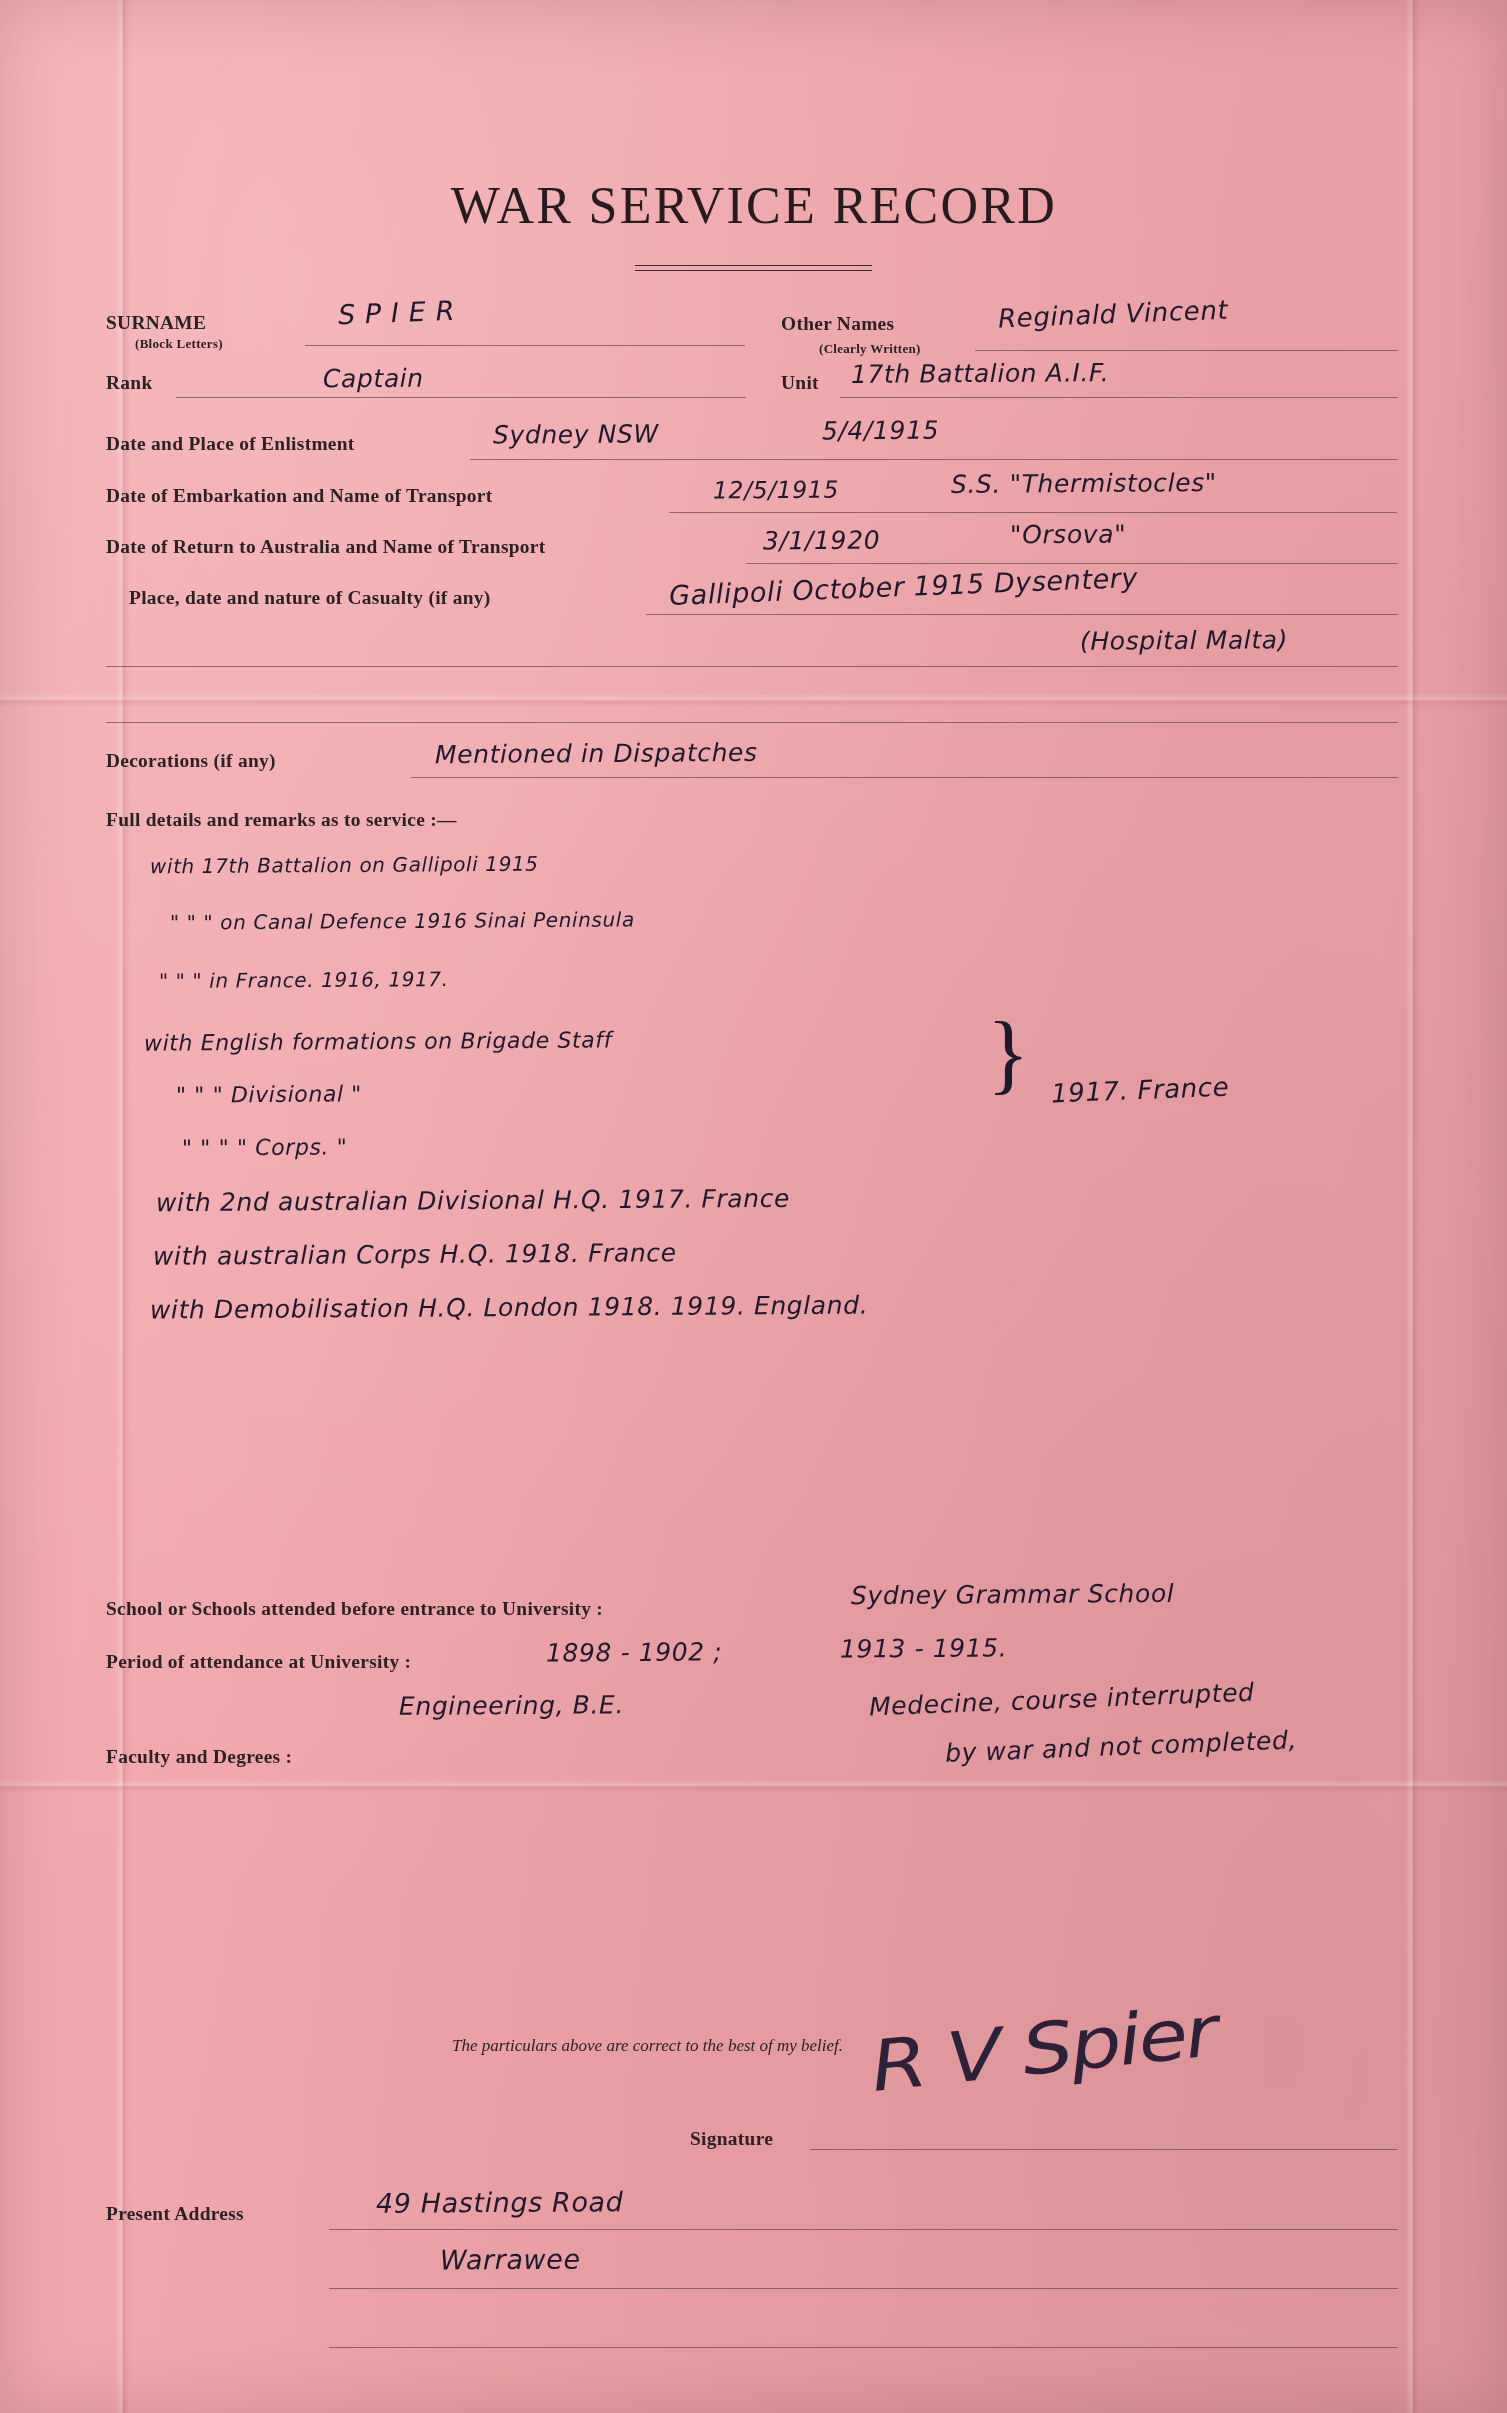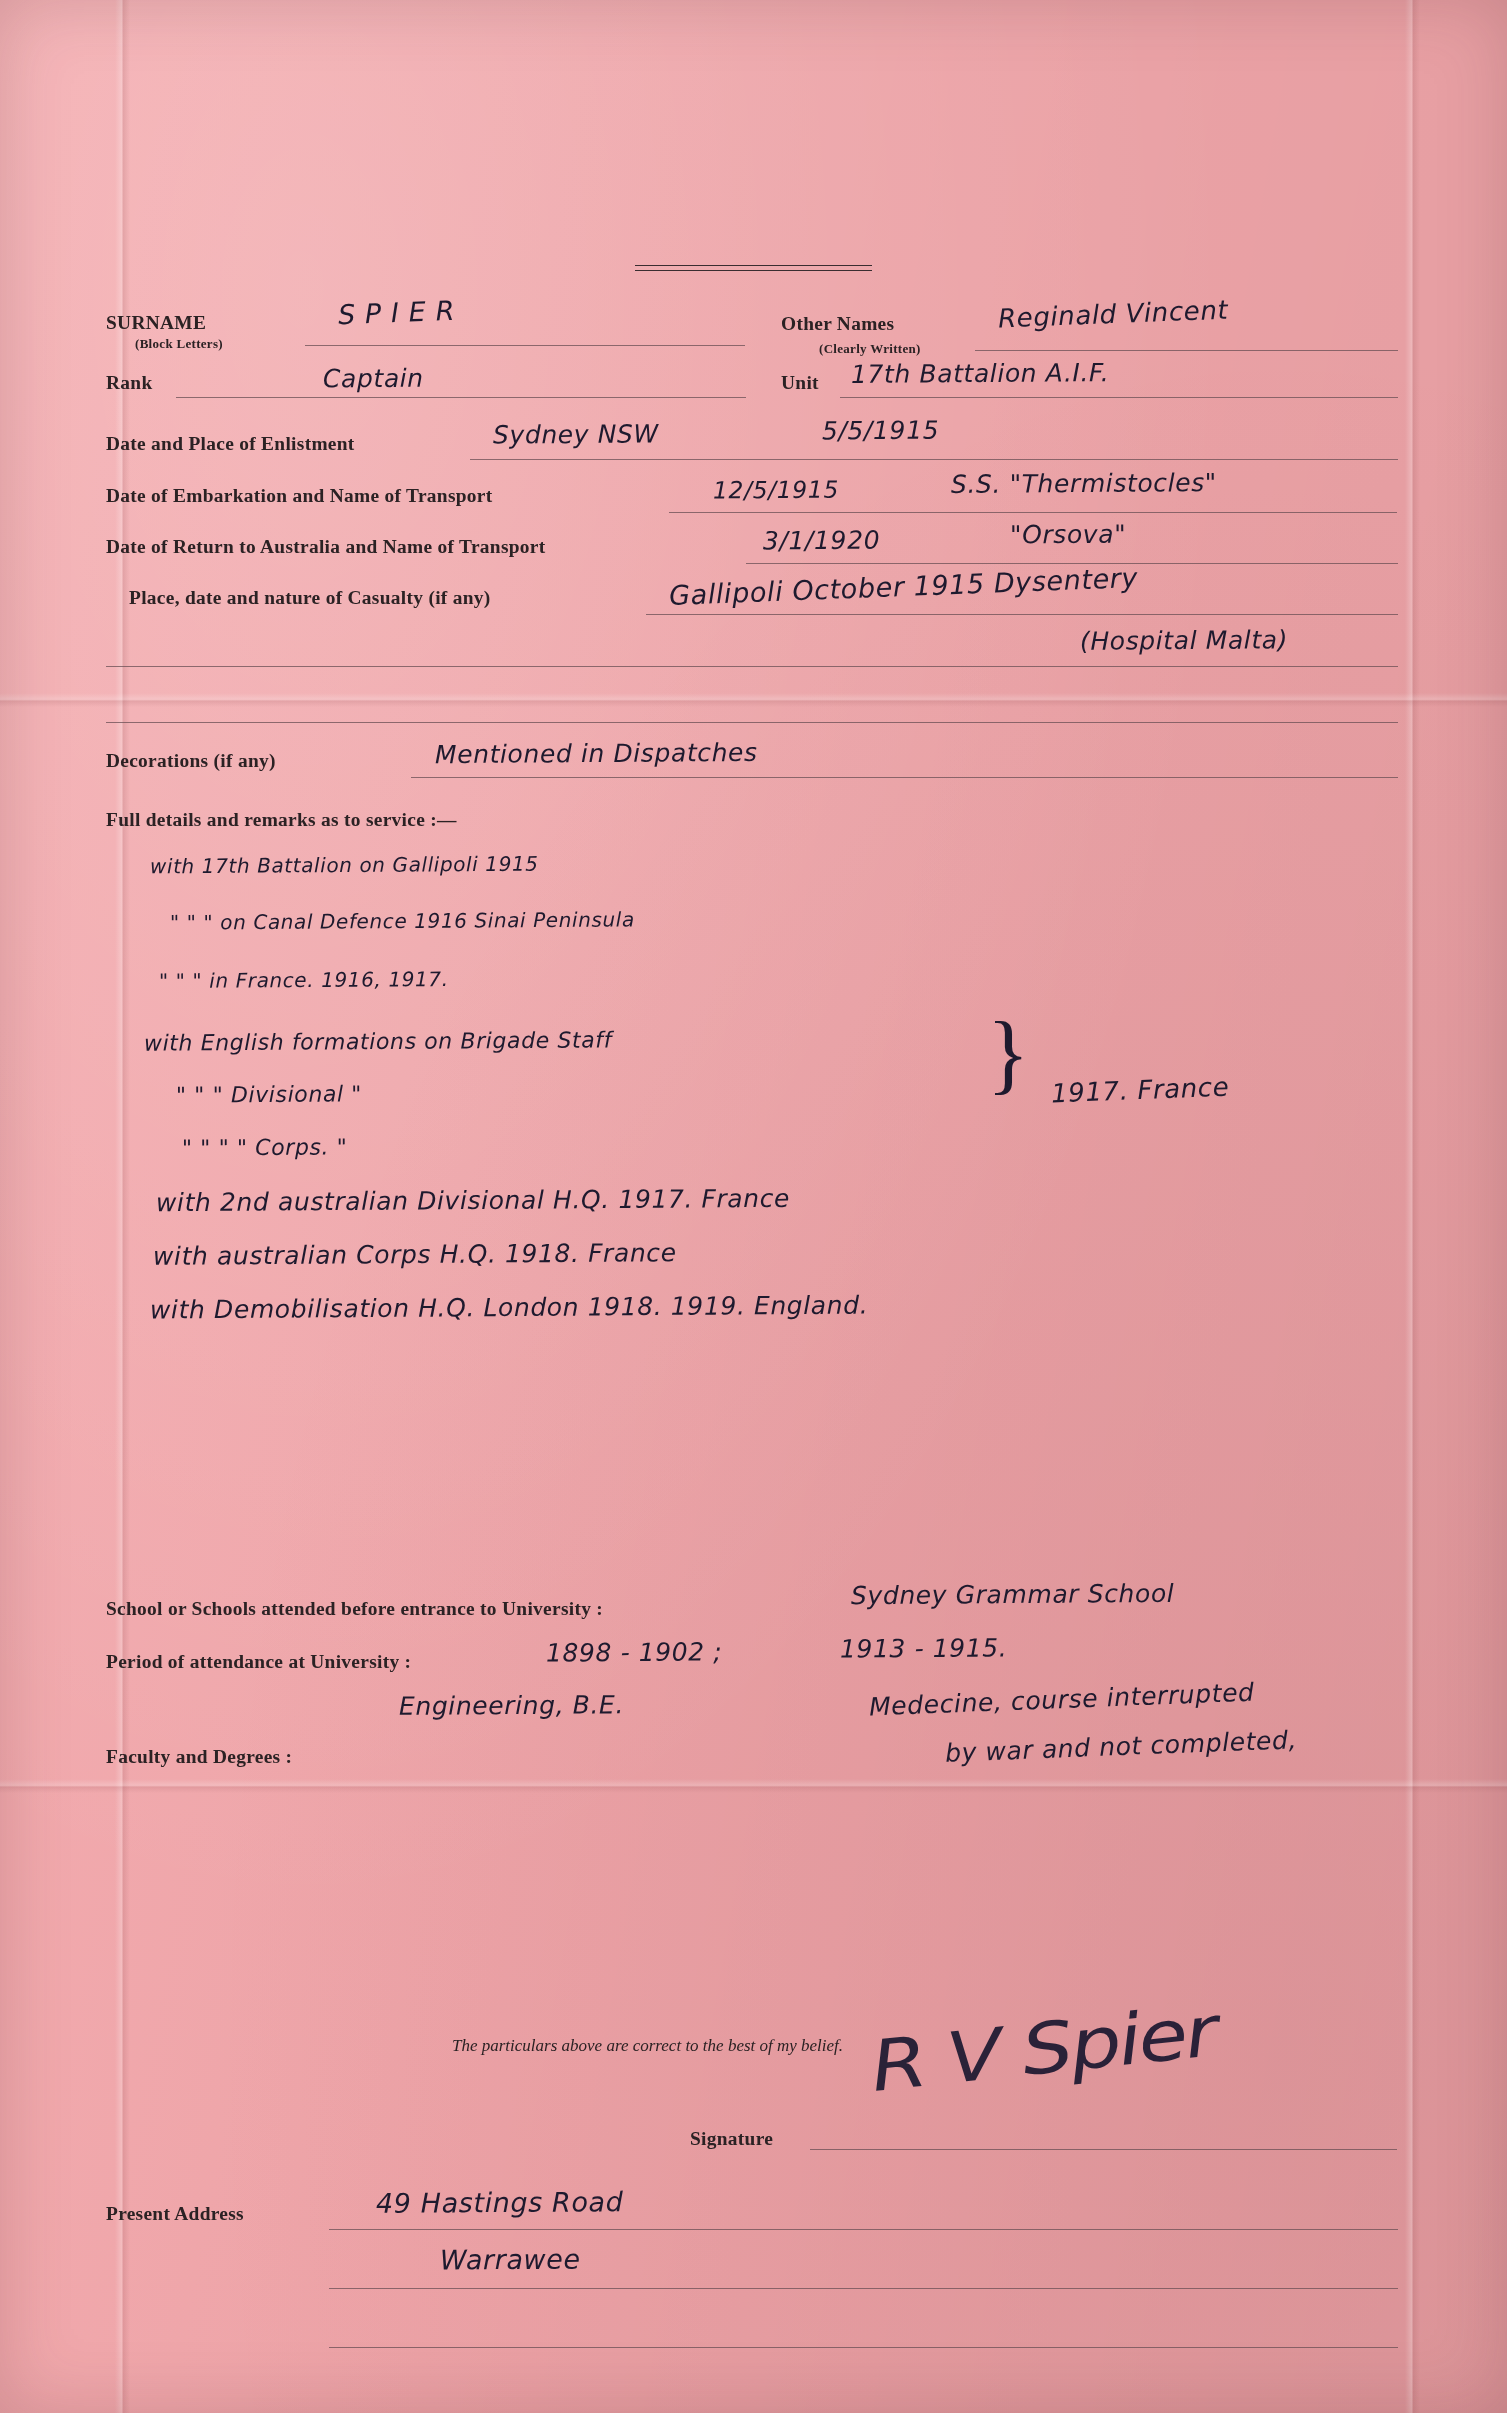--- a/index.html
+++ b/index.html
@@ -164,20 +164,21 @@
 <body>
 
 <div class="page">
   <div class="paper-shade"></div>
 
   <div class="fold" style="left:115px;"></div>
   <div class="fold" style="left:1405px;"></div>
   <div class="fold-h" style="top:693px;"></div>
   <div class="fold-h" style="top:1779px;"></div>
 
+  <div class="title">WAR SERVICE RECORD</div>
   <div class="title-rule"></div>
 
   <div class="lbl" style="top:312px; left:106px;">SURNAME</div>
   <div class="lbl small" style="top:336px; left:135px;">(Block Letters)</div>
   <div class="rule" style="top:345px; left:305px; width:440px;"></div>
   <div class="hand h46 up" style="top:297px; left:338px;">S P I E R</div>
 
   <div class="lbl" style="top:313px; left:781px;">Other  Names</div>
   <div class="lbl small" style="top:341px; left:819px;">(Clearly Written)</div>
   <div class="rule" style="top:350px; left:975px; width:423px;"></div>
@@ -187,21 +188,21 @@
   <div class="rule" style="top:397px; left:176px; width:570px;"></div>
   <div class="hand h42 flat" style="top:364px; left:323px;">Captain</div>
 
   <div class="lbl" style="top:372px; left:781px;">Unit</div>
   <div class="rule" style="top:397px; left:840px; width:558px;"></div>
   <div class="hand h42 flat" style="top:359px; left:851px;">17th Battalion A.I.F.</div>
 
   <div class="lbl" style="top:433px; left:106px;">Date and Place of Enlistment</div>
   <div class="rule" style="top:459px; left:470px; width:928px;"></div>
   <div class="hand h42 flat" style="top:420px; left:493px;">Sydney  NSW</div>
-  <div class="hand h42 flat" style="top:416px; left:822px;">5/5/1915</div>
+  <div class="hand h42 flat" style="top:416px; left:822px;">5/4/1915</div>
 
   <div class="lbl" style="top:485px; left:106px;">Date of Embarkation and Name of  Transport</div>
   <div class="rule" style="top:512px; left:669px; width:728px;"></div>
   <div class="hand h40 flat" style="top:476px; left:713px; font-size:23.5px;">12/5/1915</div>
   <div class="hand h42 flat" style="top:469px; left:951px;">S.S. "Thermistocles"</div>
 
   <div class="lbl" style="top:536px; left:106px;">Date of Return to Australia and Name of Transport</div>
   <div class="rule" style="top:563px; left:746px; width:652px;"></div>
   <div class="hand h42 flat" style="top:526px; left:763px;">3/1/1920</div>
   <div class="hand h42 flat" style="top:520px; left:1010px;">"Orsova"</div>

